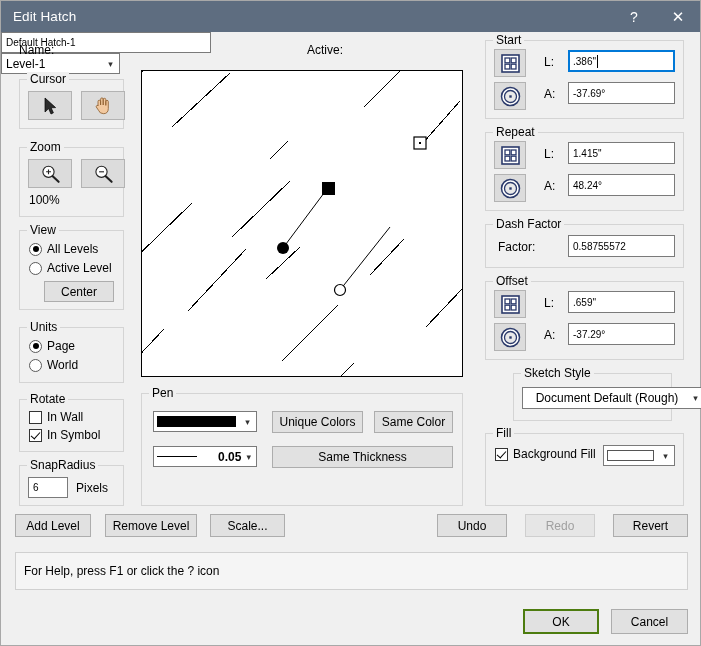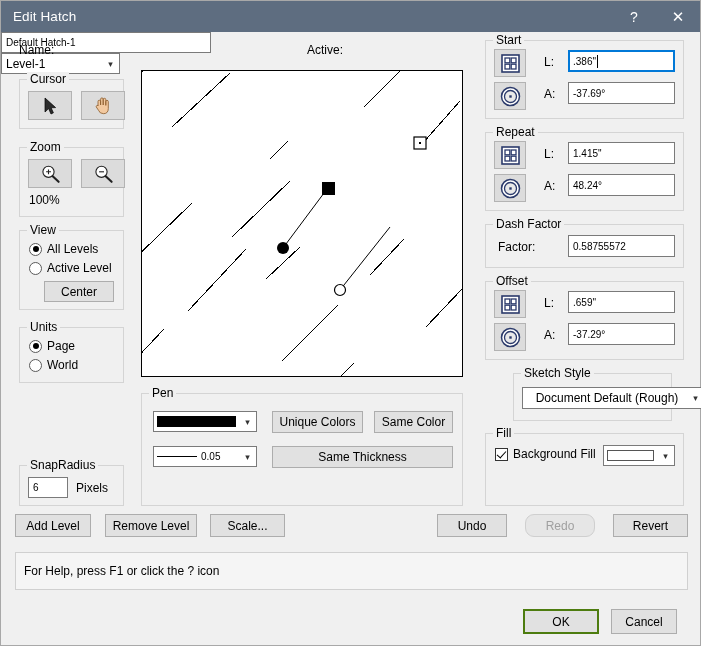--- a/index.html
+++ b/index.html
@@ -126,20 +126,31 @@
     <div class="radio on" style="left:9px;top:11px;">
       <span class="mark"></span>
       <span>Page</span>
     </div>
     <div class="radio" style="left:9px;top:30px;">
       <span class="mark"></span>
       <span>World</span>
     </div>
   </div>
 
+  <div class="grp" style="left:18px;top:398px;width:105px;height:53px;">
+    <div class="legend">Rotate</div>
+    <div class="chk" style="left:9px;top:10px;">
+      <span class="mark"></span>
+      <span>In Wall</span>
+    </div>
+    <div class="chk on" style="left:9px;top:28px;">
+      <span class="mark"></span>
+      <span>In Symbol</span>
+    </div>
+  </div>
 
   <div class="grp" style="left:18px;top:464px;width:105px;height:41px;">
     <div class="legend">SnapRadius</div>
     <div class="tfield" style="position:absolute;left:8px;top:11px;width:40px;height:21px;">6</div>
     <div class="lbl" style="left:56px;top:15px;">Pixels</div>
   </div>
 
   <div class="canvas" style="left:140px;top:69px;width:322px;height:307px;">
     <svg width="320" height="305" viewBox="0 0 320 305">
       <g stroke="#000" stroke-width="1" fill="none" shape-rendering="crispEdges">
@@ -181,21 +192,21 @@
     <div class="combo" style="position:absolute;left:11px;top:17px;width:104px;height:21px;">
       <div style="flex:1;padding:0 3px;">
         <div style="height:11px;background:#000;"></div>
       </div>
       <div class="arr">▾</div>
     </div>
 
     <div class="combo" style="position:absolute;left:11px;top:52px;width:104px;height:21px;">
       <div style="flex:1;display:flex;align-items:center;padding-left:3px;">
         <span style="display:inline-block;width:40px;height:1px;background:#000;"></span>
-        <span style="margin-left:4px;font-size:10px;">0.05</span>
+        <span style="margin-left:21px;font-size:12px;font-weight:bold;">0.05</span>
       </div>
       <div class="arr">▾</div>
     </div>
 
     <div class="btn" style="position:absolute;left:130px;top:17px;width:91px;height:22px;">Unique Colors</div>
     <div class="btn" style="position:absolute;left:232px;top:17px;width:79px;height:22px;">Same Color</div>
     <div class="btn" style="position:absolute;left:130px;top:52px;width:181px;height:22px;">Same Thickness</div>
   </div>
 
   <div class="grp" style="left:484px;top:39px;width:199px;height:79px;">
@@ -299,21 +310,21 @@
       </div>
       <div class="arr">▾</div>
     </div>
   </div>
 
   <div class="btn" style="position:absolute;left:14px;top:513px;width:76px;height:23px;">Add Level</div>
   <div class="btn" style="position:absolute;left:104px;top:513px;width:92px;height:23px;">Remove Level</div>
   <div class="btn" style="position:absolute;left:209px;top:513px;width:75px;height:23px;">Scale...</div>
 
   <div class="btn" style="position:absolute;left:436px;top:513px;width:70px;height:23px;">Undo</div>
-  <div class="btn disabled" style="position:absolute;left:524px;top:513px;width:70px;height:23px;border-radius:9px;">Redo</div>
+  <div class="btn disabled" style="position:absolute;left:524px;top:513px;width:70px;height:23px;">Redo</div>
   <div class="btn" style="position:absolute;left:612px;top:513px;width:75px;height:23px;">Revert</div>
 
   <div class="status" style="left:14px;top:551px;width:673px;height:38px;">For Help, press F1 or click the ? icon</div>
 
   <div class="btn def" style="position:absolute;left:522px;top:608px;width:76px;height:25px;">OK</div>
-  <div class="btn" style="position:absolute;left:610px;top:608px;width:66px;height:25px;">Cancel</div>
+  <div class="btn" style="position:absolute;left:610px;top:608px;width:77px;height:25px;">Cancel</div>
 
 </div>
 
 </body></html>

